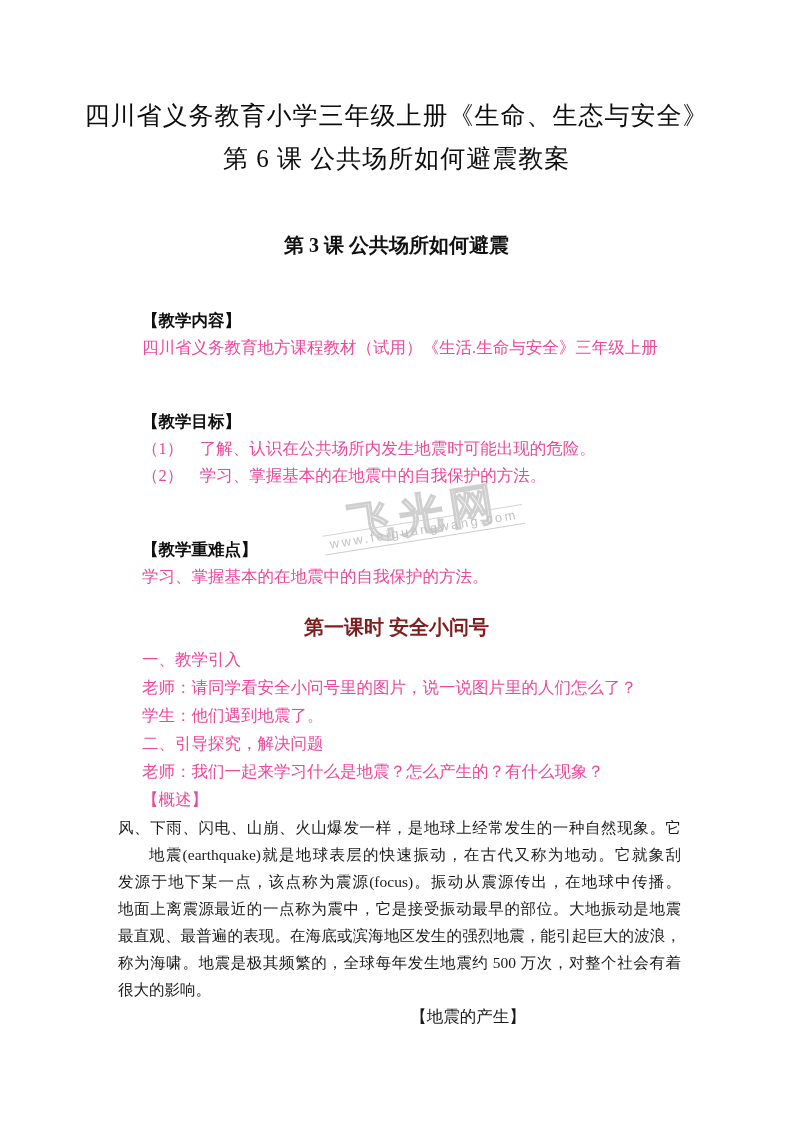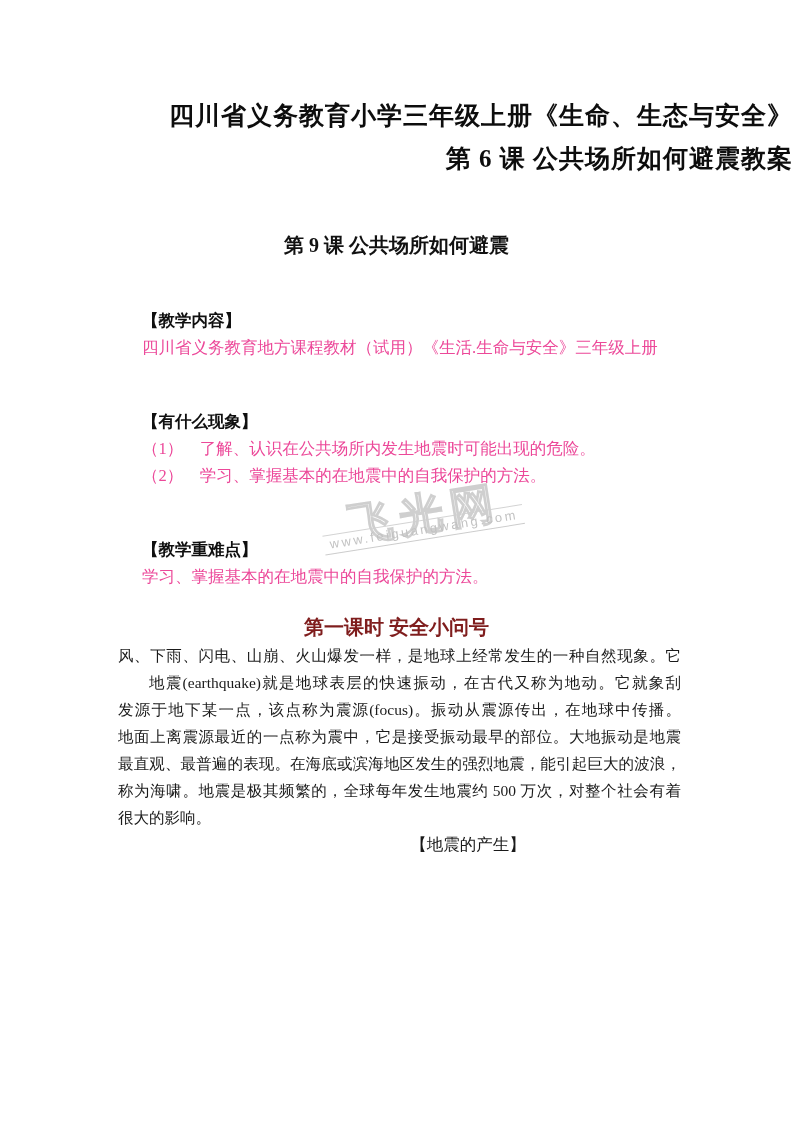--- a/index.html
+++ b/index.html
@@ -18,22 +18,22 @@
   .page {
     position: relative;
     width: 793px;
     height: 1122px;
     padding-top: 94px;
     box-sizing: border-box;
   }
   
   .doc-title {
     position: relative;
-    text-align: right;
-    font-weight: bold;
+    text-align: center;
+    font-weight: normal;
     font-size: 25px;
     line-height: 43px;
     letter-spacing: 1px;
     color: #0d0d0d;
   }
   
   .lesson-heading {
     position: relative;
     margin: 50px 0 0 0;
     text-align: center;
@@ -131,34 +131,42 @@
   <div class="watermark">
     <div class="wm-brand">飞光网</div>
     <div class="wm-url">www.feiguangwang.com</div>
   </div>
 
   <div class="doc-title">
     <div>四川省义务教育小学三年级上册《生命、生态与安全》</div>
     <div>第 6 课 公共场所如何避震教案</div>
   </div>
 
-  <div class="lesson-heading">第 9 课 公共场所如何避震</div>
+  <div class="lesson-heading">第 3 课 公共场所如何避震</div>
 
   <div class="block meta">
     <div class="line bold">【教学内容】</div>
     <div class="line">四川省义务教育地方课程教材（试用）《生活.生命与安全》三年级上册</div>
-    <div class="line bold">【有什么现象】</div>
+    <div class="line bold">【教学目标】</div>
     <div class="line">（1）　了解、认识在公共场所内发生地震时可能出现的危险。</div>
     <div class="line">（2）　学习、掌握基本的在地震中的自我保护的方法。</div>
     <div class="line bold">【教学重难点】</div>
     <div class="line">学习、掌握基本的在地震中的自我保护的方法。</div>
   </div>
 
   <div class="session-heading">第一课时 安全小问号</div>
 
+  <div class="block dialog">
+    <div class="line">一、教学引入</div>
+    <div class="line">老师：请同学看安全小问号里的图片，说一说图片里的人们怎么了？</div>
+    <div class="line">学生：他们遇到地震了。</div>
+    <div class="line">二、引导探究，解决问题</div>
+    <div class="line">老师：我们一起来学习什么是地震？怎么产生的？有什么现象？</div>
+    <div class="line">【概述】</div>
+  </div>
 
   <div class="para">
     <div class="pline">风、下雨、闪电、山崩、火山爆发一样，是地球上经常发生的一种自然现象。它</div>
     <div class="pline first">地震(earthquake)就是地球表层的快速振动，在古代又称为地动。它就象刮</div>
     <div class="pline">发源于地下某一点，该点称为震源(focus)。振动从震源传出，在地球中传播。</div>
     <div class="pline">地面上离震源最近的一点称为震中，它是接受振动最早的部位。大地振动是地震</div>
     <div class="pline">最直观、最普遍的表现。在海底或滨海地区发生的强烈地震，能引起巨大的波浪，</div>
     <div class="pline">称为海啸。地震是极其频繁的，全球每年发生地震约 500 万次，对整个社会有着</div>
     <div class="pline last">很大的影响。</div>
   </div>

